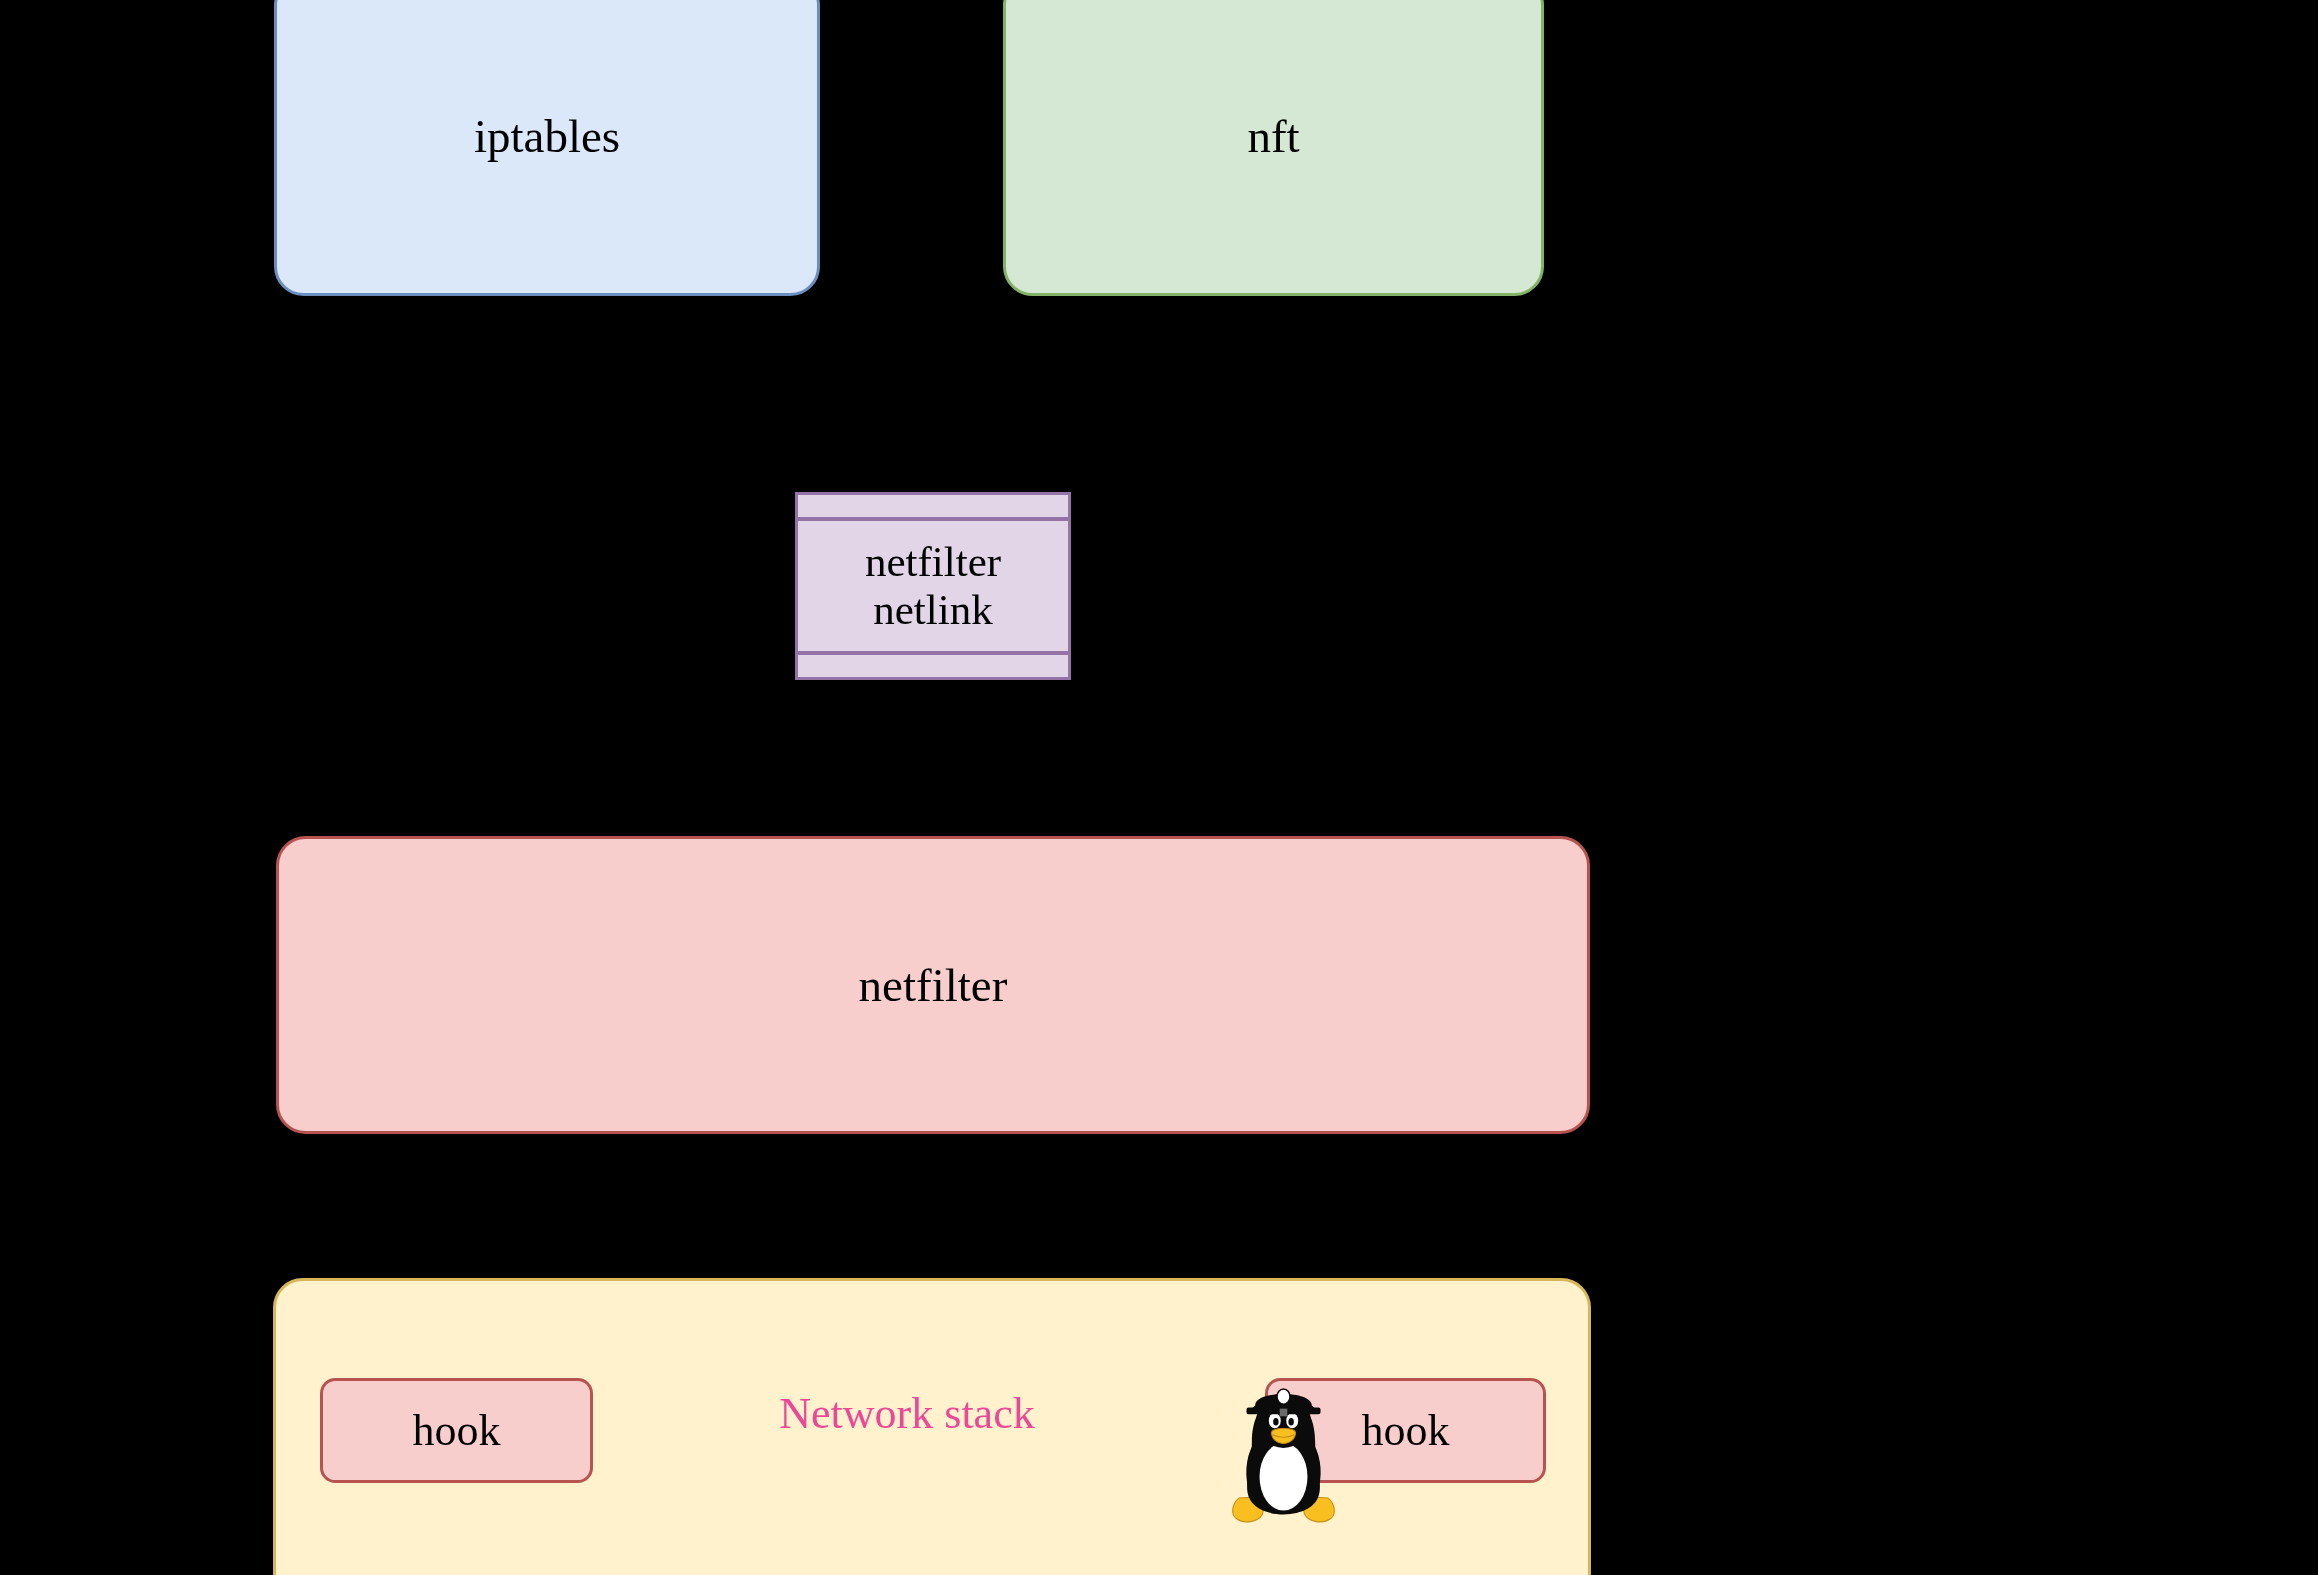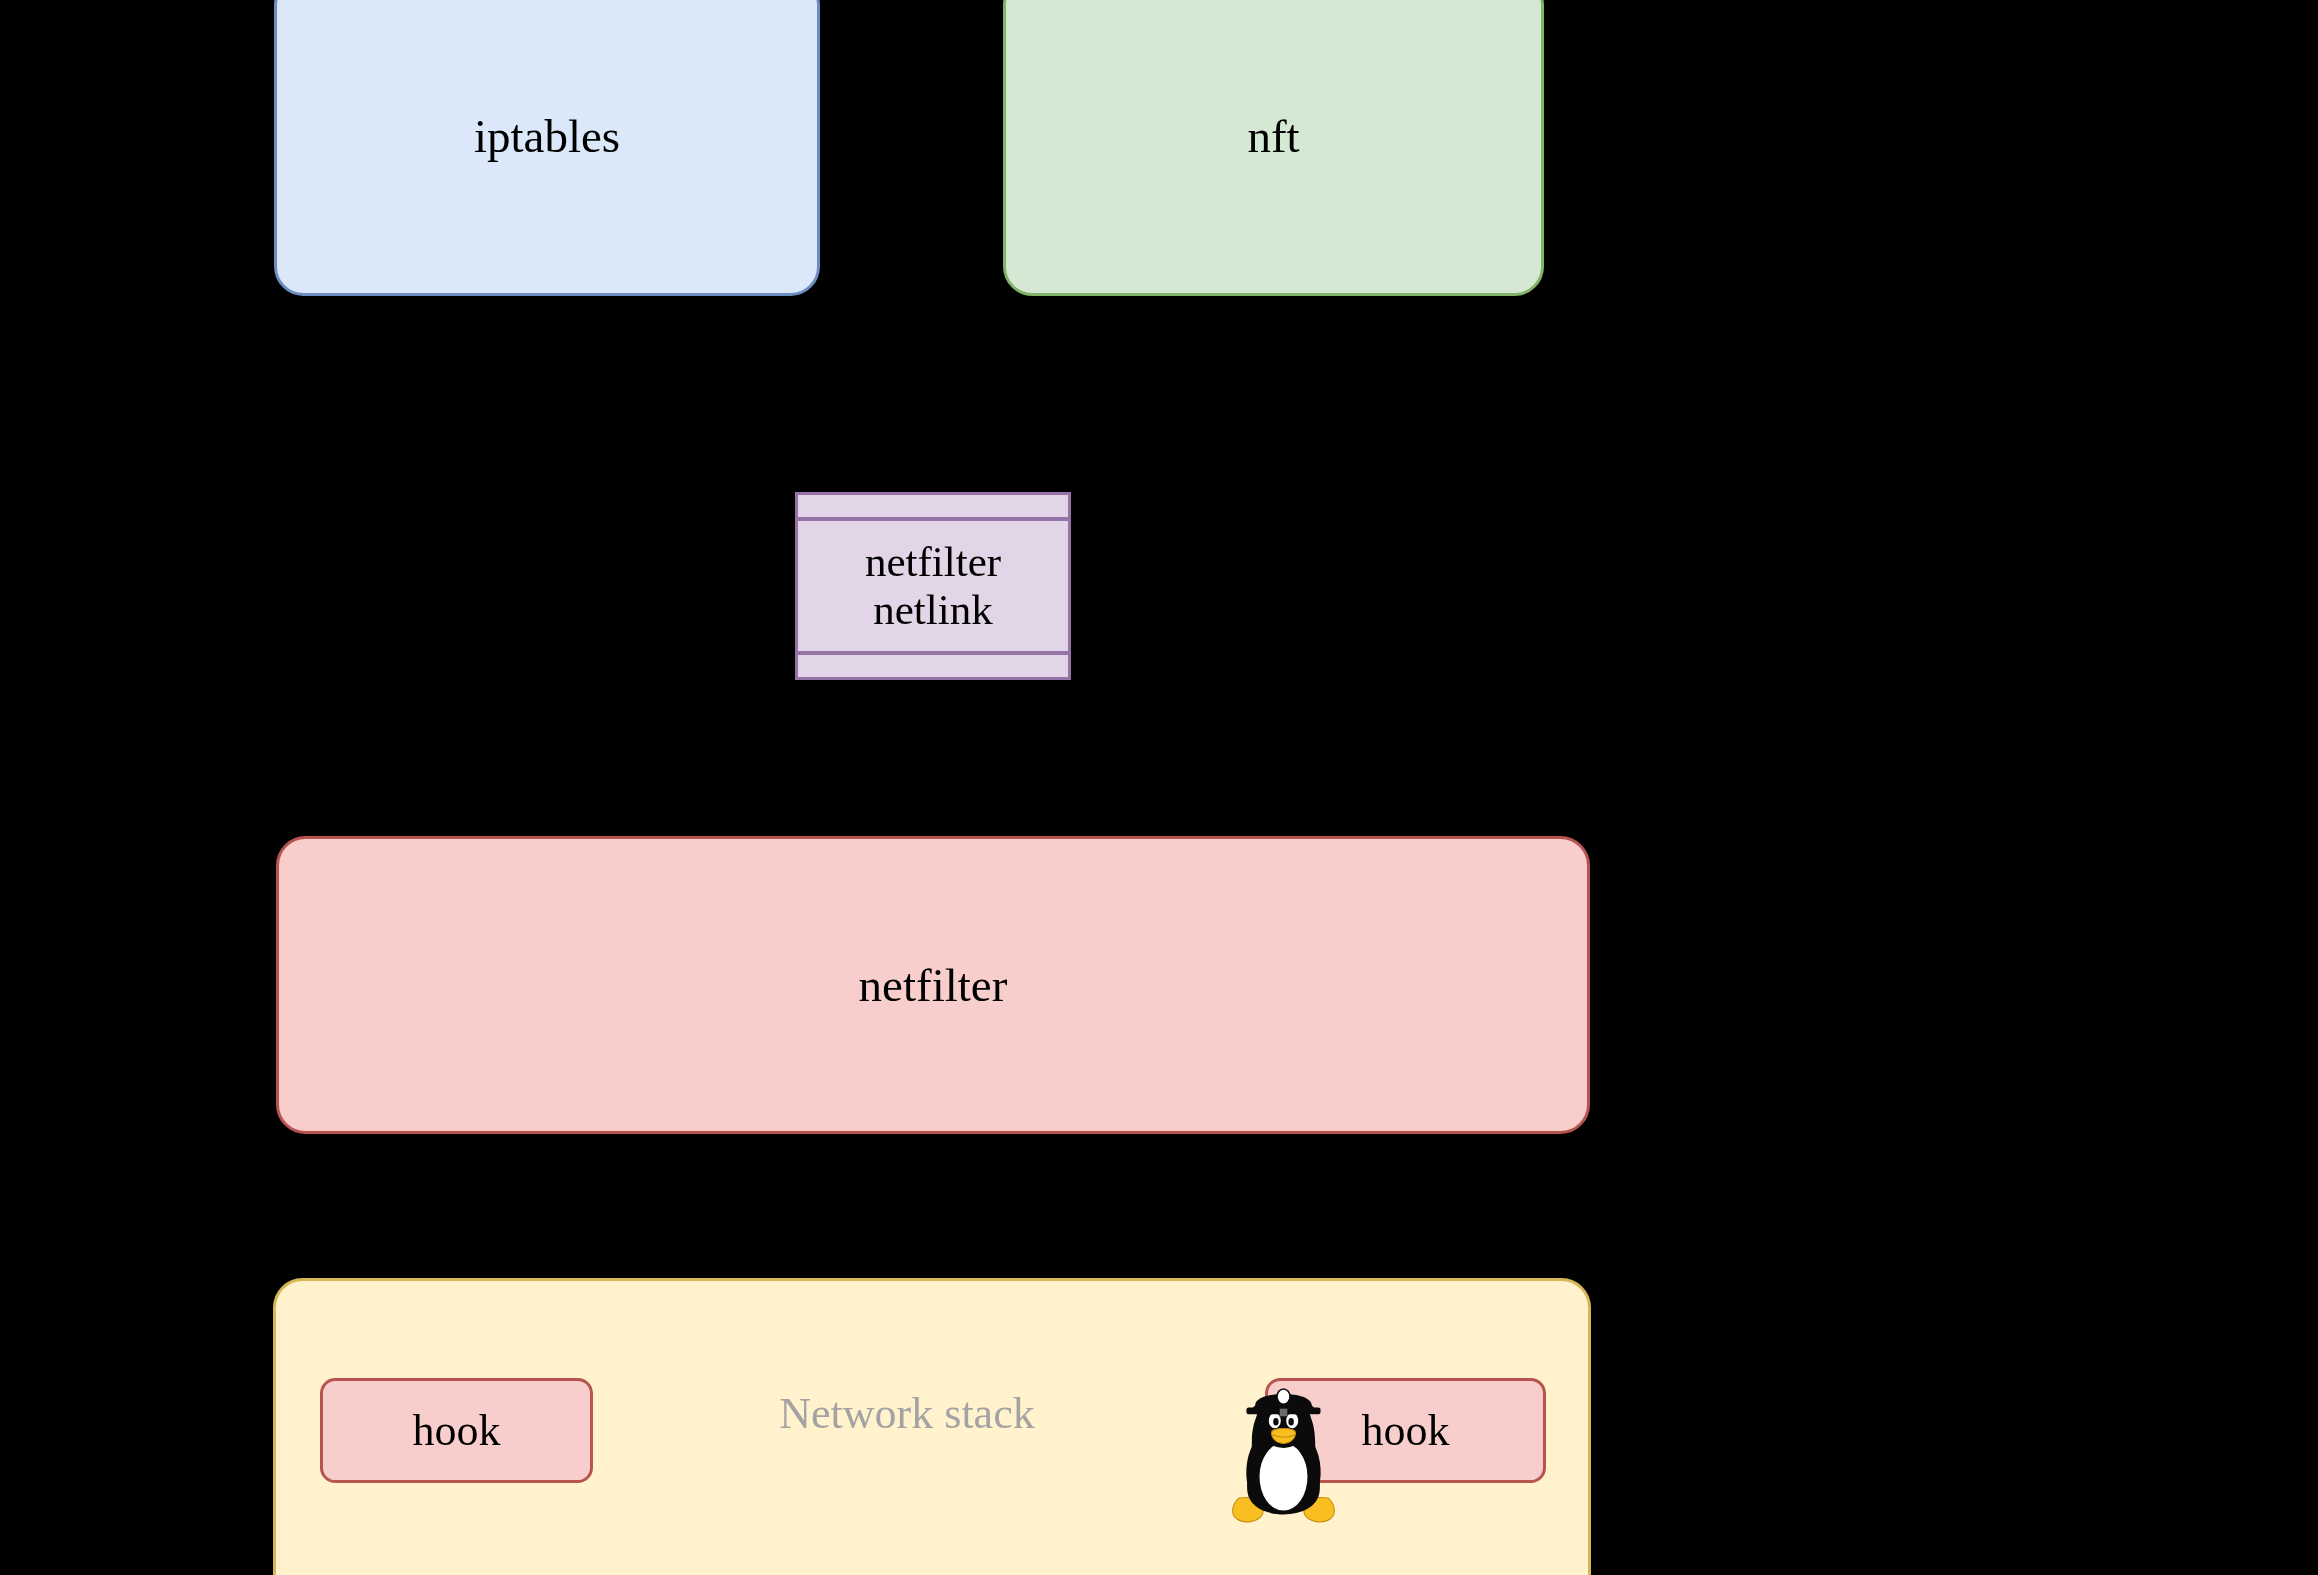--- a/index.html
+++ b/index.html
@@ -110,21 +110,21 @@
     border-radius: 29.5px;
   }
 
   #label-networkstack {
     position: absolute;
     left: 716px;
     top: 1388px;
     width: 382px;
     text-align: center;
     font-size: 44px;
-    color: #a3a3a3;
+    color: #ec4899;
   }
 
   
   .hook {
     background: #f8cecc;
     border: 3.8px solid #b85450;
     border-radius: 15.3px;
     font-size: 44px;
   }
   #node-hook-left {

